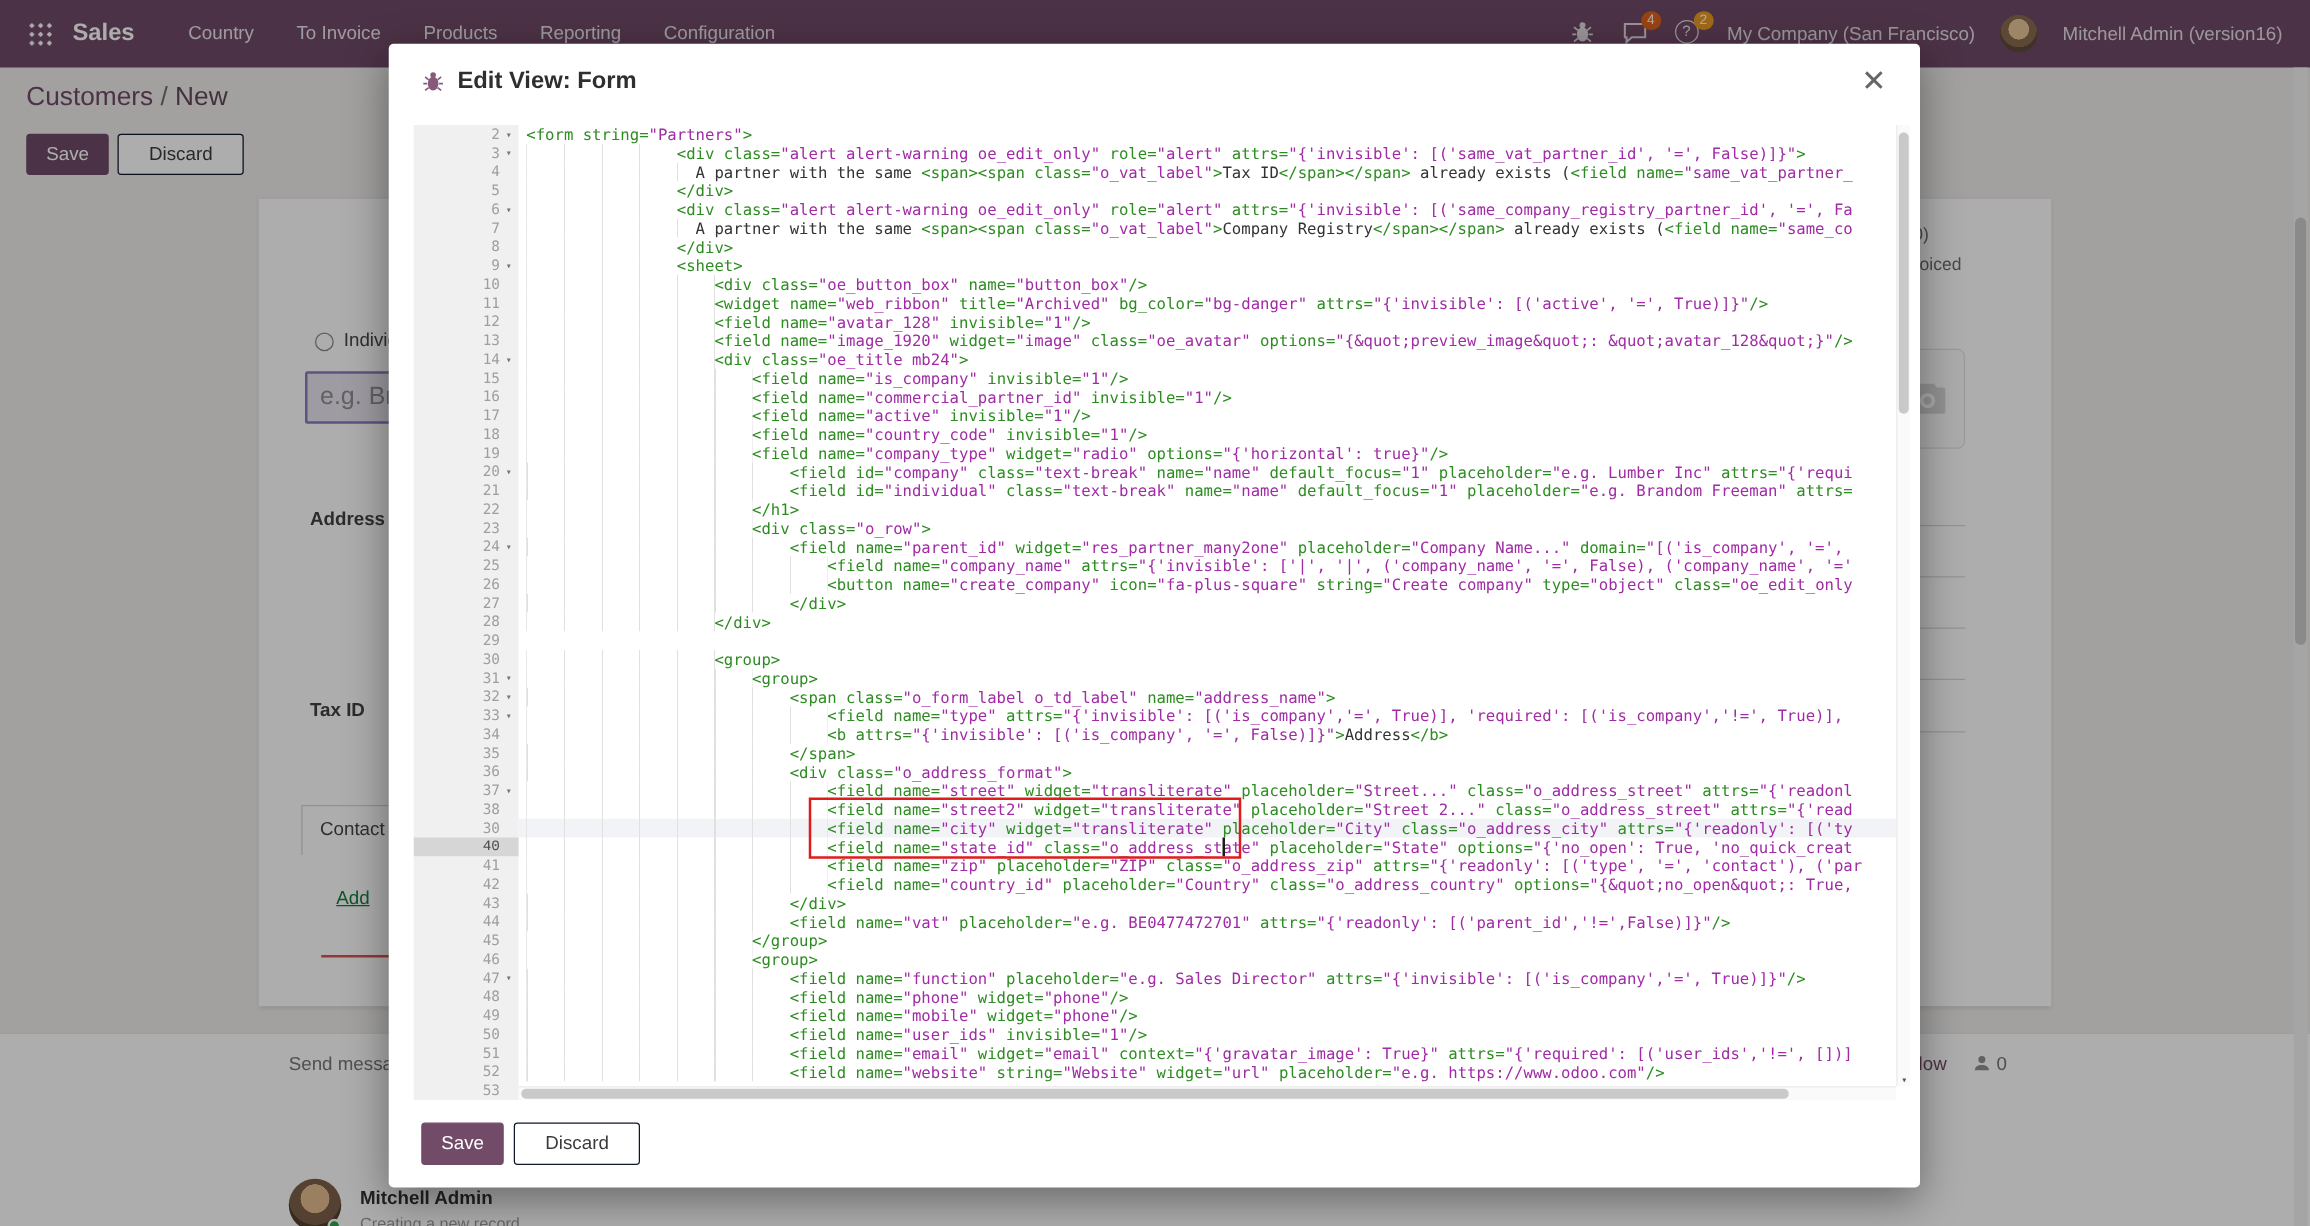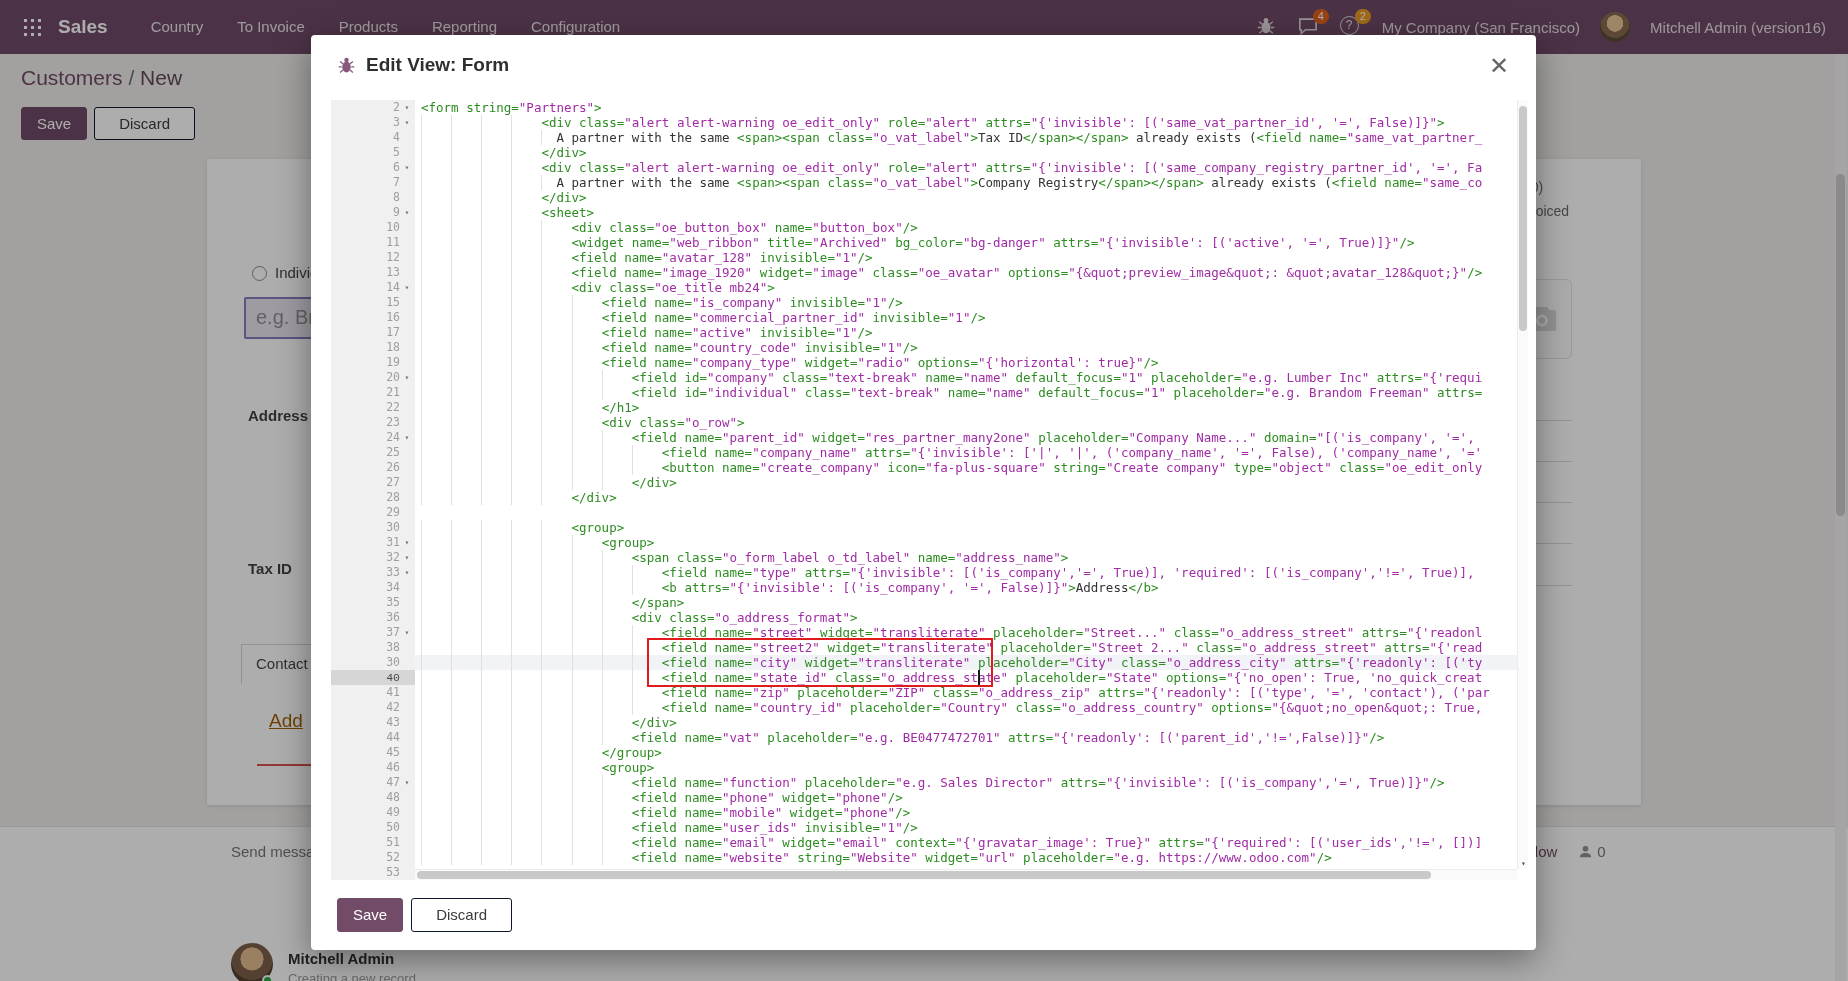--- a/index.html
+++ b/index.html
@@ -39,21 +39,21 @@
   .sheet { position:absolute; left:207px; top:159px; width:1434px; height:646px; background:#fff;
            box-shadow:0 1px 4px rgba(0,0,0,.12); }
   .radio-dot { position:absolute; left:45px; top:107px; width:15px; height:15px; border:1.5px solid #8a8a8a; border-radius:50%; }
   .radio-label { position:absolute; left:68px; top:105px; font-size:15px; color:#464646; }
   .name-input { position:absolute; left:37px; top:138px; width:272px; height:42px; background:#e9e5ef;
                 border:2px solid #8a7bbf; border-radius:2px; padding:7px 10px; font-size:20px; color:#8f8f8f;
                 white-space:nowrap; overflow:hidden; }
   .fld-label { position:absolute; font-size:15px; font-weight:bold; color:#424242; }
   .tab-box { position:absolute; left:34px; top:485px; width:110px; height:40px; border:1px solid #d8d8d8;
              border-bottom:none; background:#fff; font-size:15px; color:#464646; padding:10px 14px; }
-  .add-link { position:absolute; left:62px; top:551px; font-size:19px; color:#a16207;text-decoration:underline; }
+  .add-link { position:absolute; left:62px; top:551px; font-size:15px; color:#15803d;text-decoration:underline; }
   .red-line { position:absolute; left:50px; top:605px; width:235px; height:2px; background:#d9534f; }
   .stat-frag { position:absolute; font-size:14px; color:#6b6b6b; }
   .cam-box { position:absolute; left:1305px; top:120px; width:60px; height:80px; border:1px solid #e2e2e2;
              border-radius:6px; background:#fcfcfc; display:flex; align-items:center; justify-content:center; color:#d8d8d8; }
   .ul-frag { position:absolute; left:1233px; width:132px; height:1px; background:#d9d9d9; }
   .chatter { position:absolute; left:0; top:826px; right:0; bottom:0; background:#fff; border-top:1px solid #e2e2e2; }
   .chat-frag { position:absolute; font-size:15px; color:#777; }
   .follow-link { color:#714B67; }
   .chat-avatar { position:absolute; left:231px; top:116px; width:42px; height:42px; border-radius:50%;
                  background:radial-gradient(circle at 50% 38%, #e3bd90 0 34%, #7e6049 35% 62%, #52412f 63%); }

